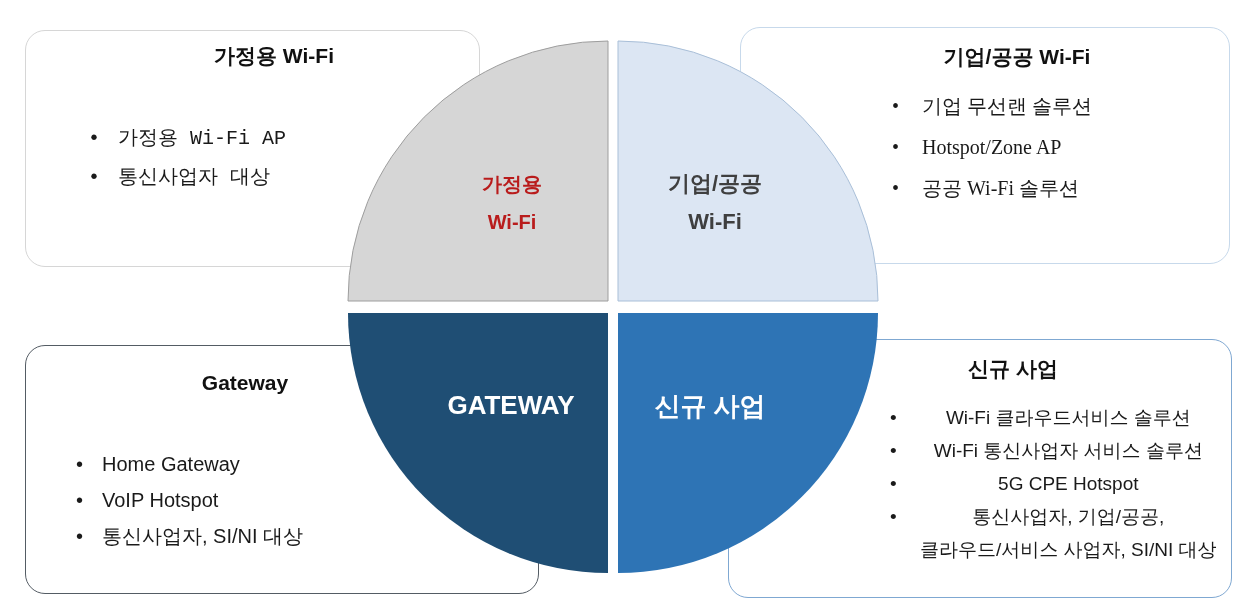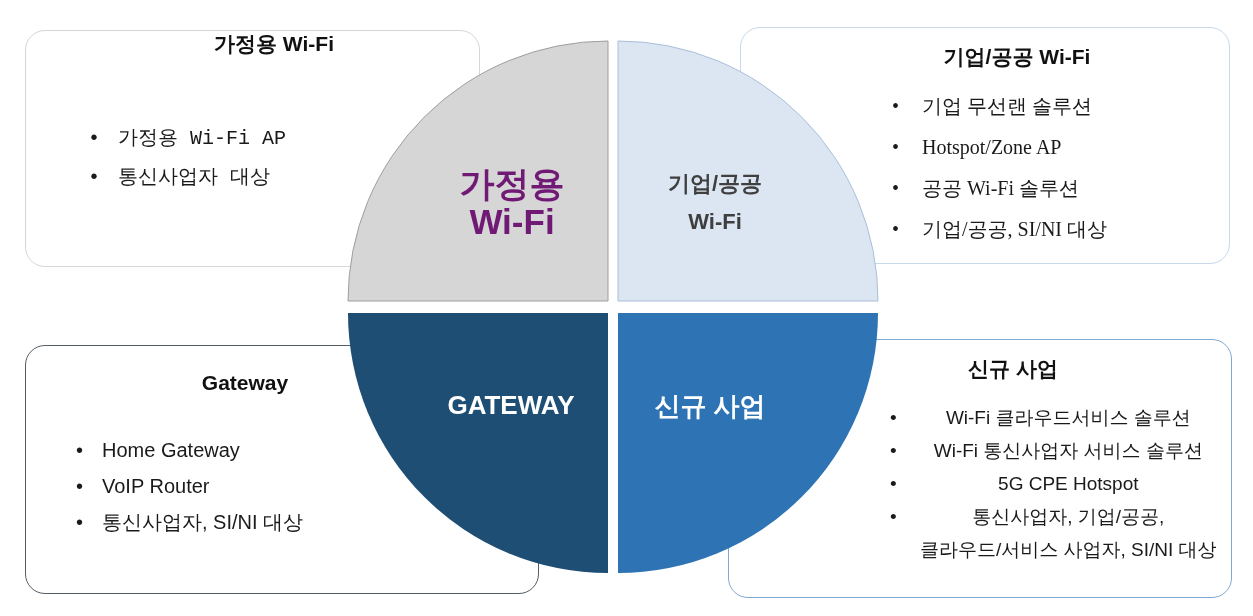--- a/index.html
+++ b/index.html
@@ -15,37 +15,37 @@
   #box-newbiz     { left:728px; top:339px; width:502px; height:257px; border-color:#7FA8D2; }
   
   .circle-layer { position:absolute; left:0; top:0; width:1253px; height:616px; z-index:2; }
   .q-home { fill:#D6D6D6; stroke:#9E9E9E; stroke-width:1; }
   .q-ent  { fill:#DCE6F3; stroke:#A9BFD8; stroke-width:1; }
   .q-gw   { fill:#1F4E74; stroke:none; }
   .q-nb   { fill:#2E74B5; stroke:none; }
   
   .text-layer { position:absolute; left:0; top:0; width:1253px; height:616px; z-index:3; }
   .box-title { position:absolute; font-size:21px; font-weight:bold; color:#111111; text-align:center; line-height:24px; white-space:nowrap; }
-  #title-home       { left:25px;  top:32px;  width:498px; }
+  #title-home       { left:25px;  top:44px;  width:498px; }
   #title-enterprise { left:806px; top:45px;  width:422px; }
   #title-gateway    { left:25px;  top:371px; width:440px; }
   #title-newbiz     { left:800px; top:357px; width:426px; }
   .bullets { position:absolute; margin:0; padding:0; list-style:none; font-size:20px; color:#1a1a1a; }
   .bullets li { position:relative; padding-left:32px; line-height:25px; white-space:nowrap; }
   .bullets li.b::before { content:"\2022"; position:absolute; left:2px; }
   #list-home       { left:86px;  top:126px; }
   #list-home li       { margin-bottom:14px;font-family:Liberation Mono, monospace; }
   #list-enterprise { left:890px; top:94px;font-family:Liberation Serif, serif;  }
   #list-enterprise li { margin-bottom:16px; }
-  #list-gateway    { left:74px;  top:438px; }
+  #list-gateway    { left:74px;  top:452px; }
   #list-gateway li    { margin-bottom:11px; padding-left:28px; }
   #list-newbiz     { left:888px; top:406px; font-size:19px;text-align:center; }
   #list-newbiz li     { line-height:24px; margin-bottom:9px; }
   .quad-label { position:absolute; text-align:center; font-weight:bold; white-space:nowrap; }
-  #label-home       { left:422px; top:165px; width:180px; font-size:35px; line-height:38px; color:#701a75; }
+  #label-home       { left:422px; top:165px; width:180px; font-size:20px; line-height:38px; color:#b91c1c; }
   #label-enterprise { left:625px; top:165px; width:180px; font-size:22px; line-height:38px; color:#3F3F3F; }
   #label-gateway    { left:421px; top:391px; width:180px; font-size:26px; line-height:28px; color:#FFFFFF; }
   #label-newbiz     { left:620px; top:392px; width:180px; font-size:26px; line-height:28px; color:#FFFFFF; }
 </style>
 </head>
 <body>
 
 <div class="canvas">
 
   <div class="callout" id="box-home"></div>
@@ -77,27 +77,26 @@
     <ul class="bullets" id="list-home">
       <li class="b">가정용 Wi-Fi AP</li>
       <li class="b">통신사업자 대상</li>
     </ul>
 
     <div class="box-title" id="title-enterprise">기업/공공 Wi-Fi</div>
     <ul class="bullets" id="list-enterprise">
       <li class="b">기업 무선랜 솔루션</li>
       <li class="b">Hotspot/Zone AP</li>
       <li class="b">공공 Wi-Fi 솔루션</li>
-      <li class="b">기업/공공, SI/NI 대상</li>
     </ul>
 
     <div class="box-title" id="title-gateway">Gateway</div>
     <ul class="bullets" id="list-gateway">
       <li class="b">Home Gateway</li>
-      <li class="b">VoIP Router</li>
+      <li class="b">VoIP Hotspot</li>
       <li class="b">통신사업자, SI/NI 대상</li>
     </ul>
 
     <div class="box-title" id="title-newbiz">신규 사업</div>
     <ul class="bullets" id="list-newbiz">
       <li class="b">Wi-Fi 클라우드서비스 솔루션</li>
       <li class="b">Wi-Fi 통신사업자 서비스 솔루션</li>
       <li class="b">5G CPE Hotspot</li>
       <li class="b">통신사업자, 기업/공공,</li>
       <li class="cont">클라우드/서비스 사업자, SI/NI 대상</li>

